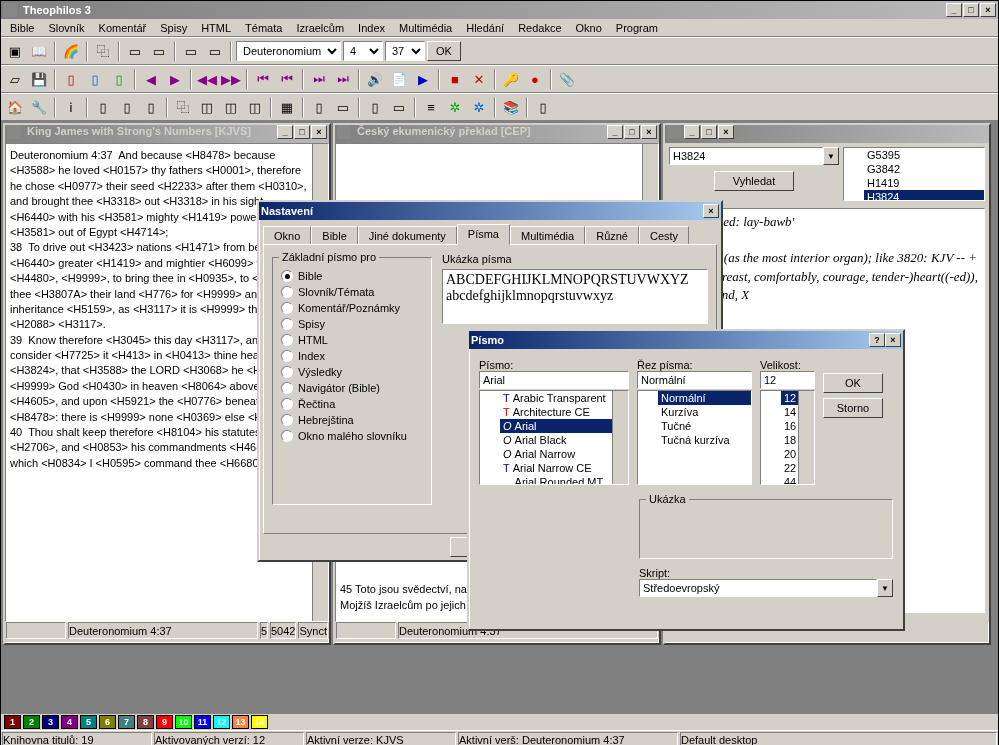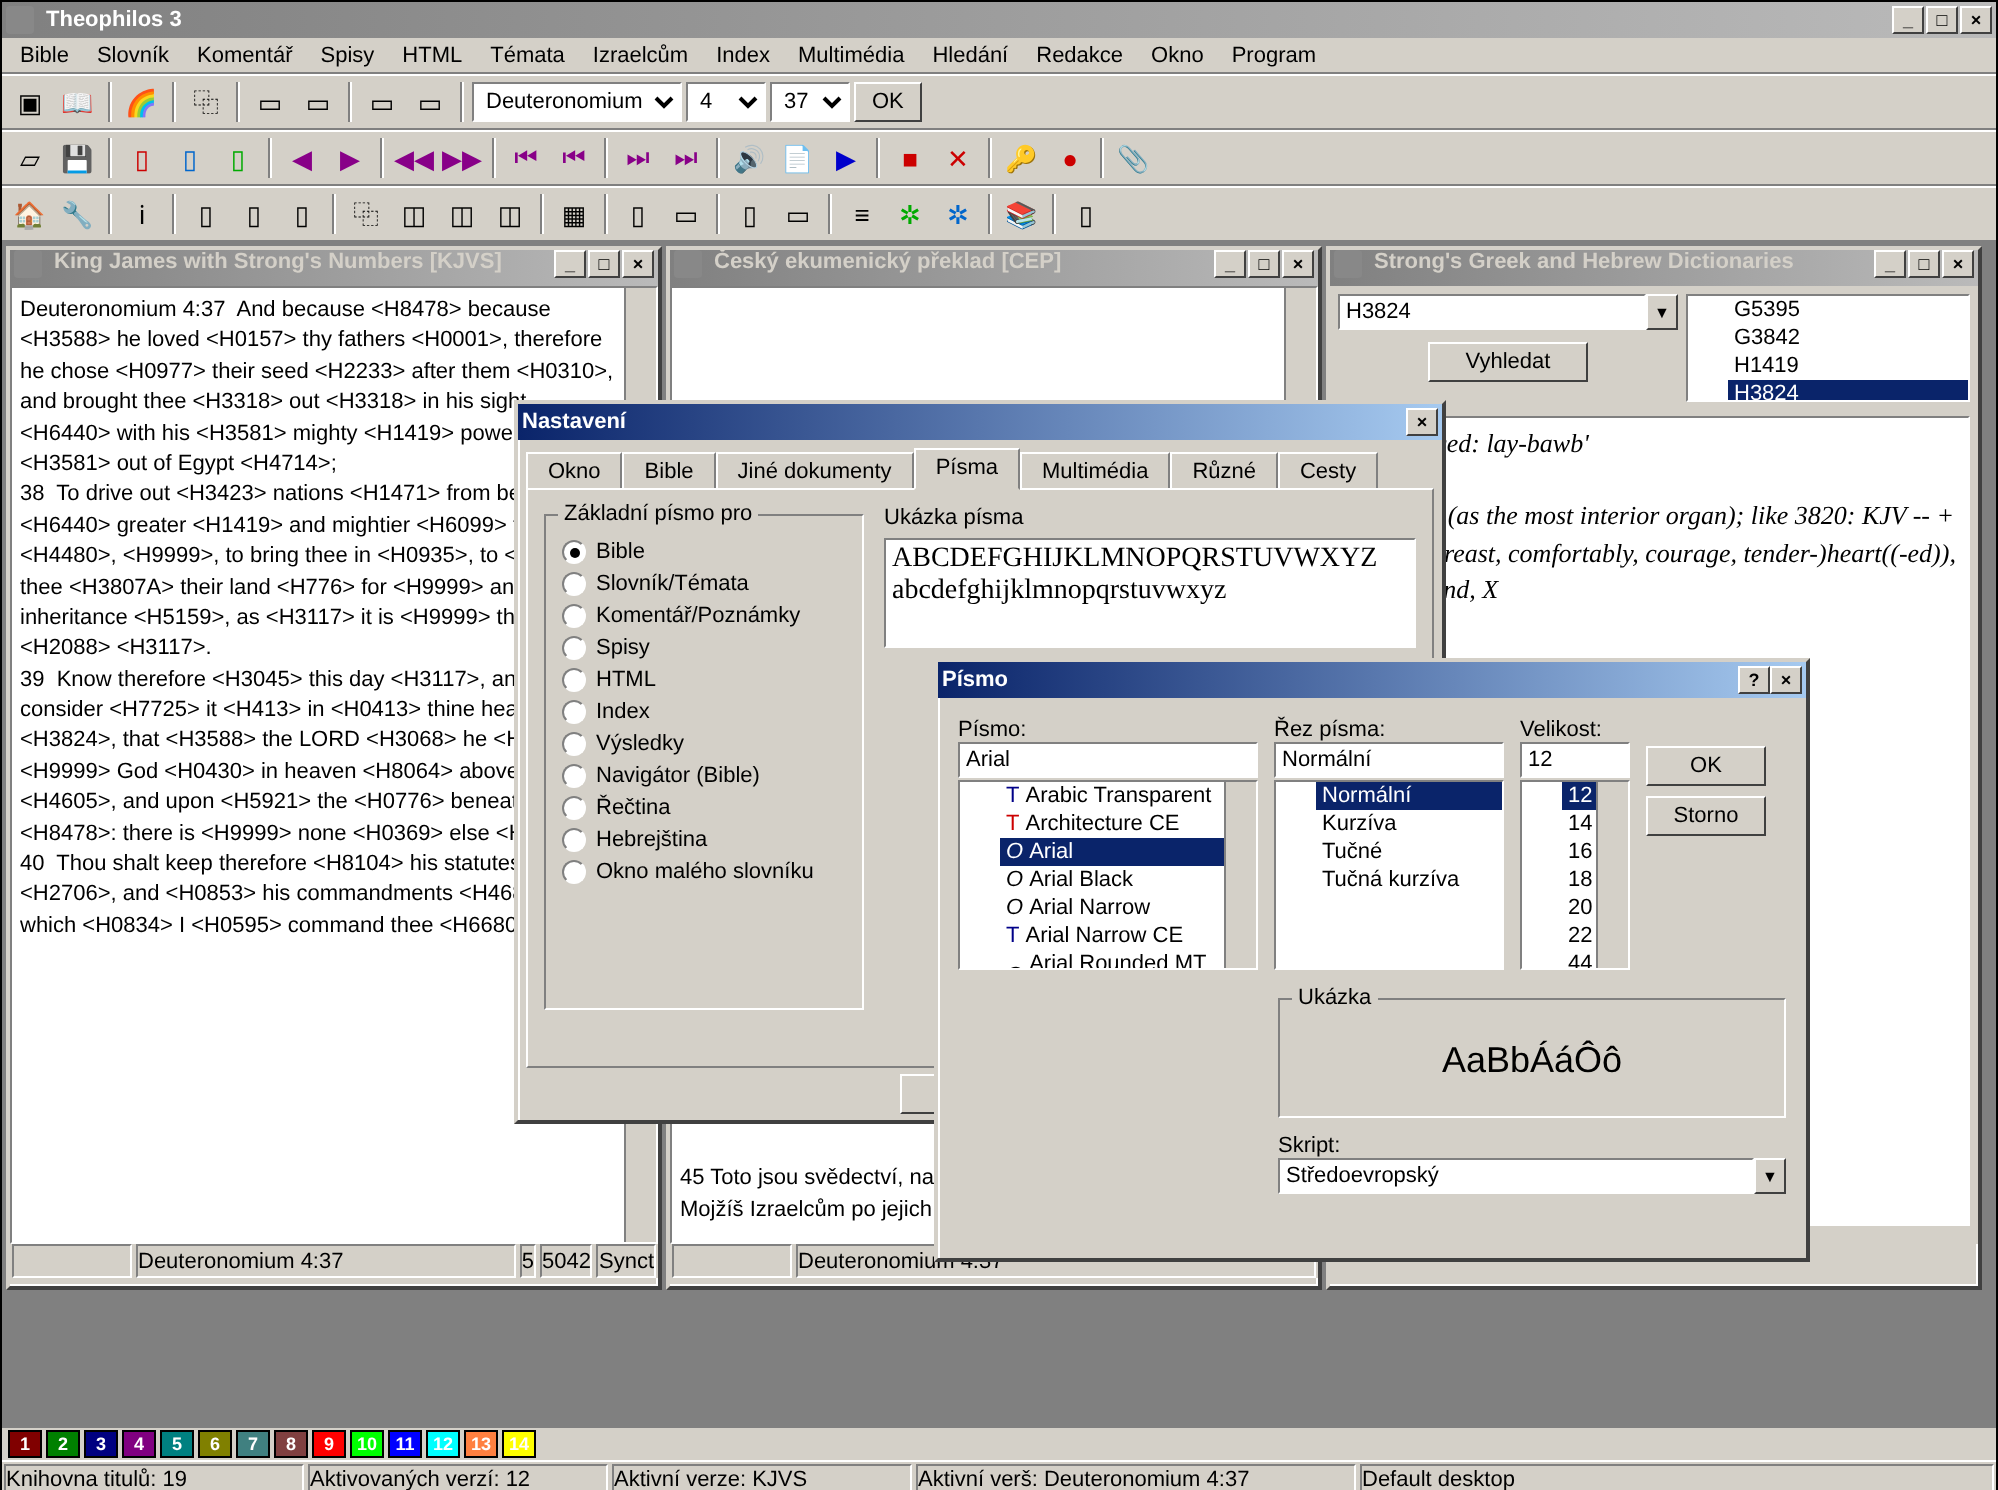--- a/index.html
+++ b/index.html
@@ -304,21 +304,20 @@
       </div>
       <div style="display:flex;height:17px;background:#d4d0c8">
         <div class="status-panel" style="flex:0 0 60px"></div>
         <div class="status-panel" style="flex:1">Deuteronomium 4:37</div>
       </div>
     </div>
 
     <div class="child-window" style="left:662px;top:2px;width:328px;height:522px;">
       <div class="child-titlebar inactive">
         <div class="titlebar-icon"></div>
-        <div class="titlebar-text">Strong's Greek and Hebrew Dictionaries</div>
         <div class="titlebar-buttons">
           <div class="titlebar-btn">_</div>
           <div class="titlebar-btn">□</div>
           <div class="titlebar-btn">×</div>
         </div>
       </div>
       <div style="height:479px;background:#d4d0c8;padding:4px;position:relative">
         <div style="display:flex;gap:4px;height:55px">
           <div style="width:170px">
             <div style="display:flex">
@@ -483,21 +482,20 @@
         </div>
         <div style="width:60px">
           <div style="height:14px"></div>
           <button class="btn" style="width:60px;margin-bottom:5px">OK</button>
           <button class="btn" style="width:60px">Storno</button>
         </div>
       </div>
       <div style="padding:0 10px 10px 170px">
         <div class="groupbox" style="height:60px">
           <span class="groupbox-title">Ukázka</span>
-          <div style="text-align:center;font-family:Arial;font-size:18px;padding-top:10px">AaBbÁáÔô</div>
         </div>
         <div style="margin-top:8px">
           <div>Skript:</div>
           <div style="display:flex">
               <input class="input" style="flex: 1 1 0%;" value="Středoevropský">
               <div class="combo-arrow">▼</div>
             </div>
         </div>
       </div>
     </div>

